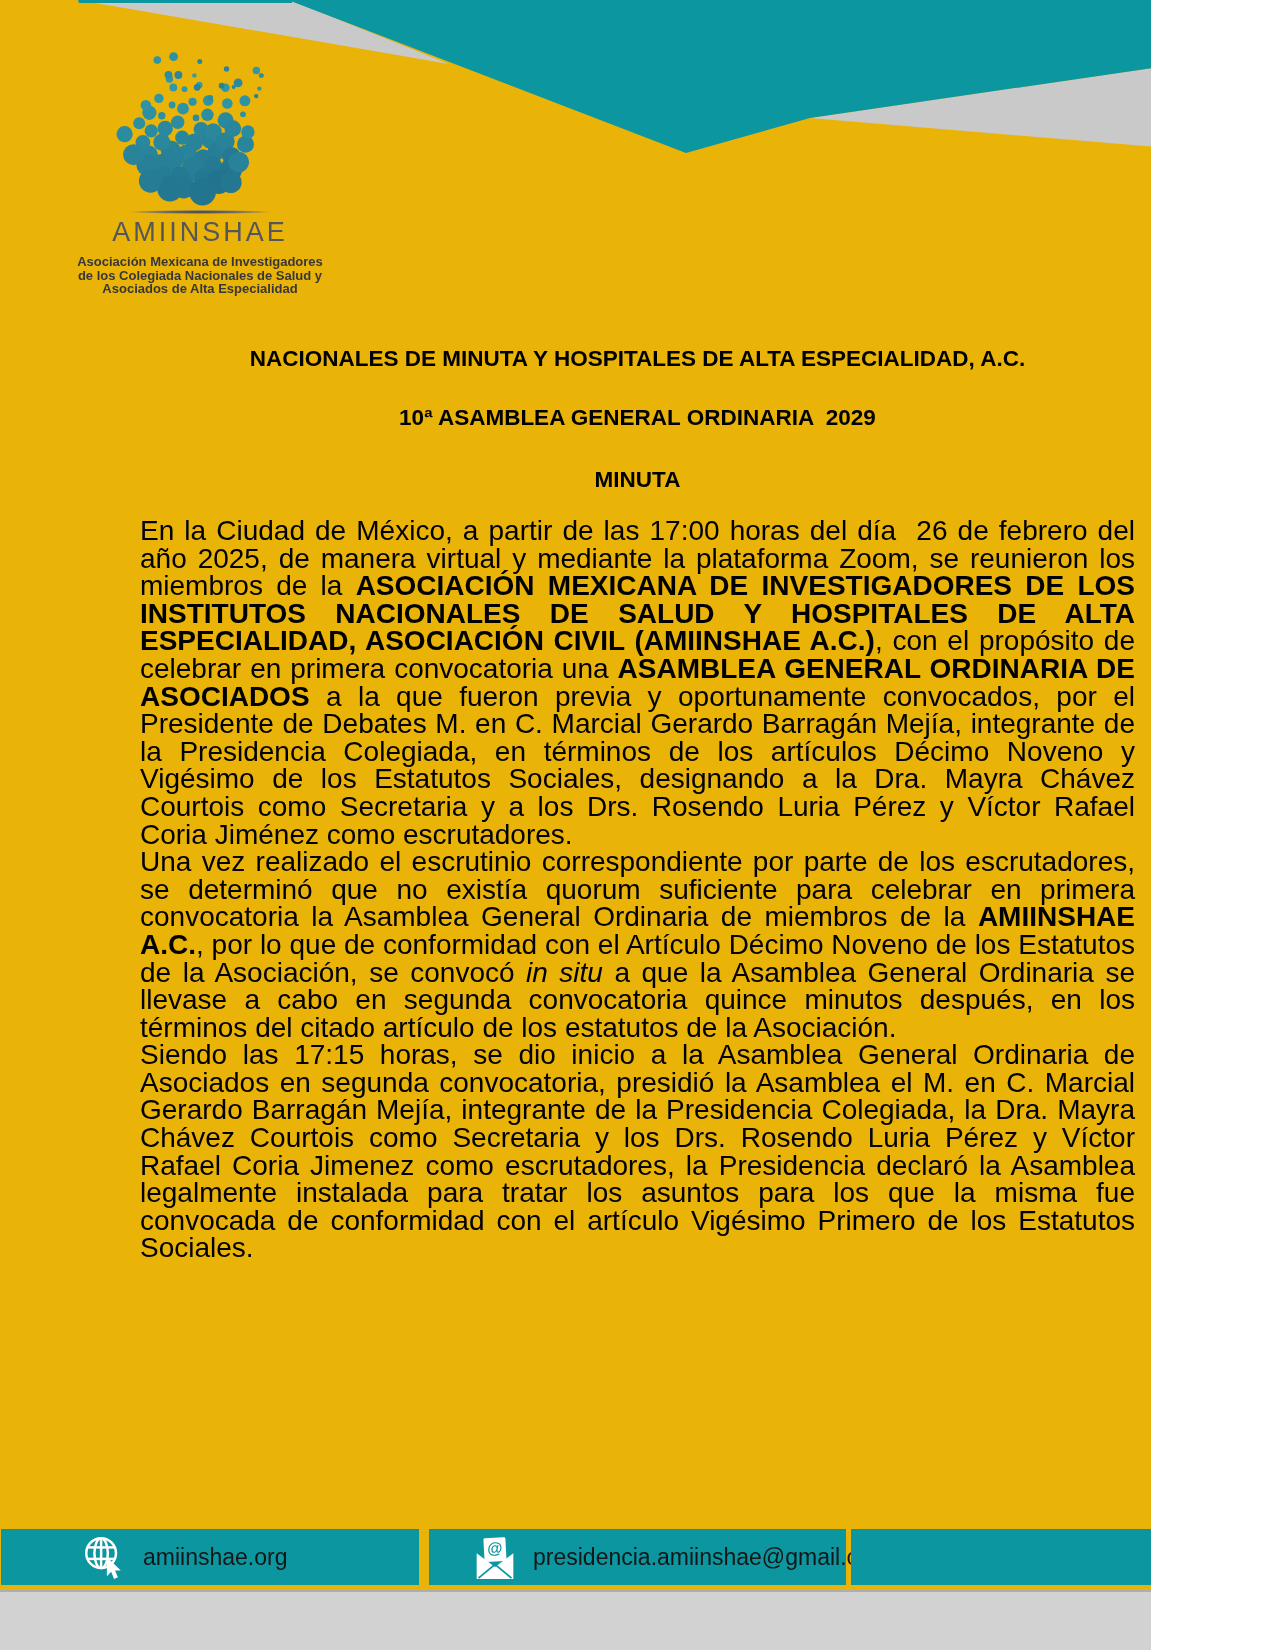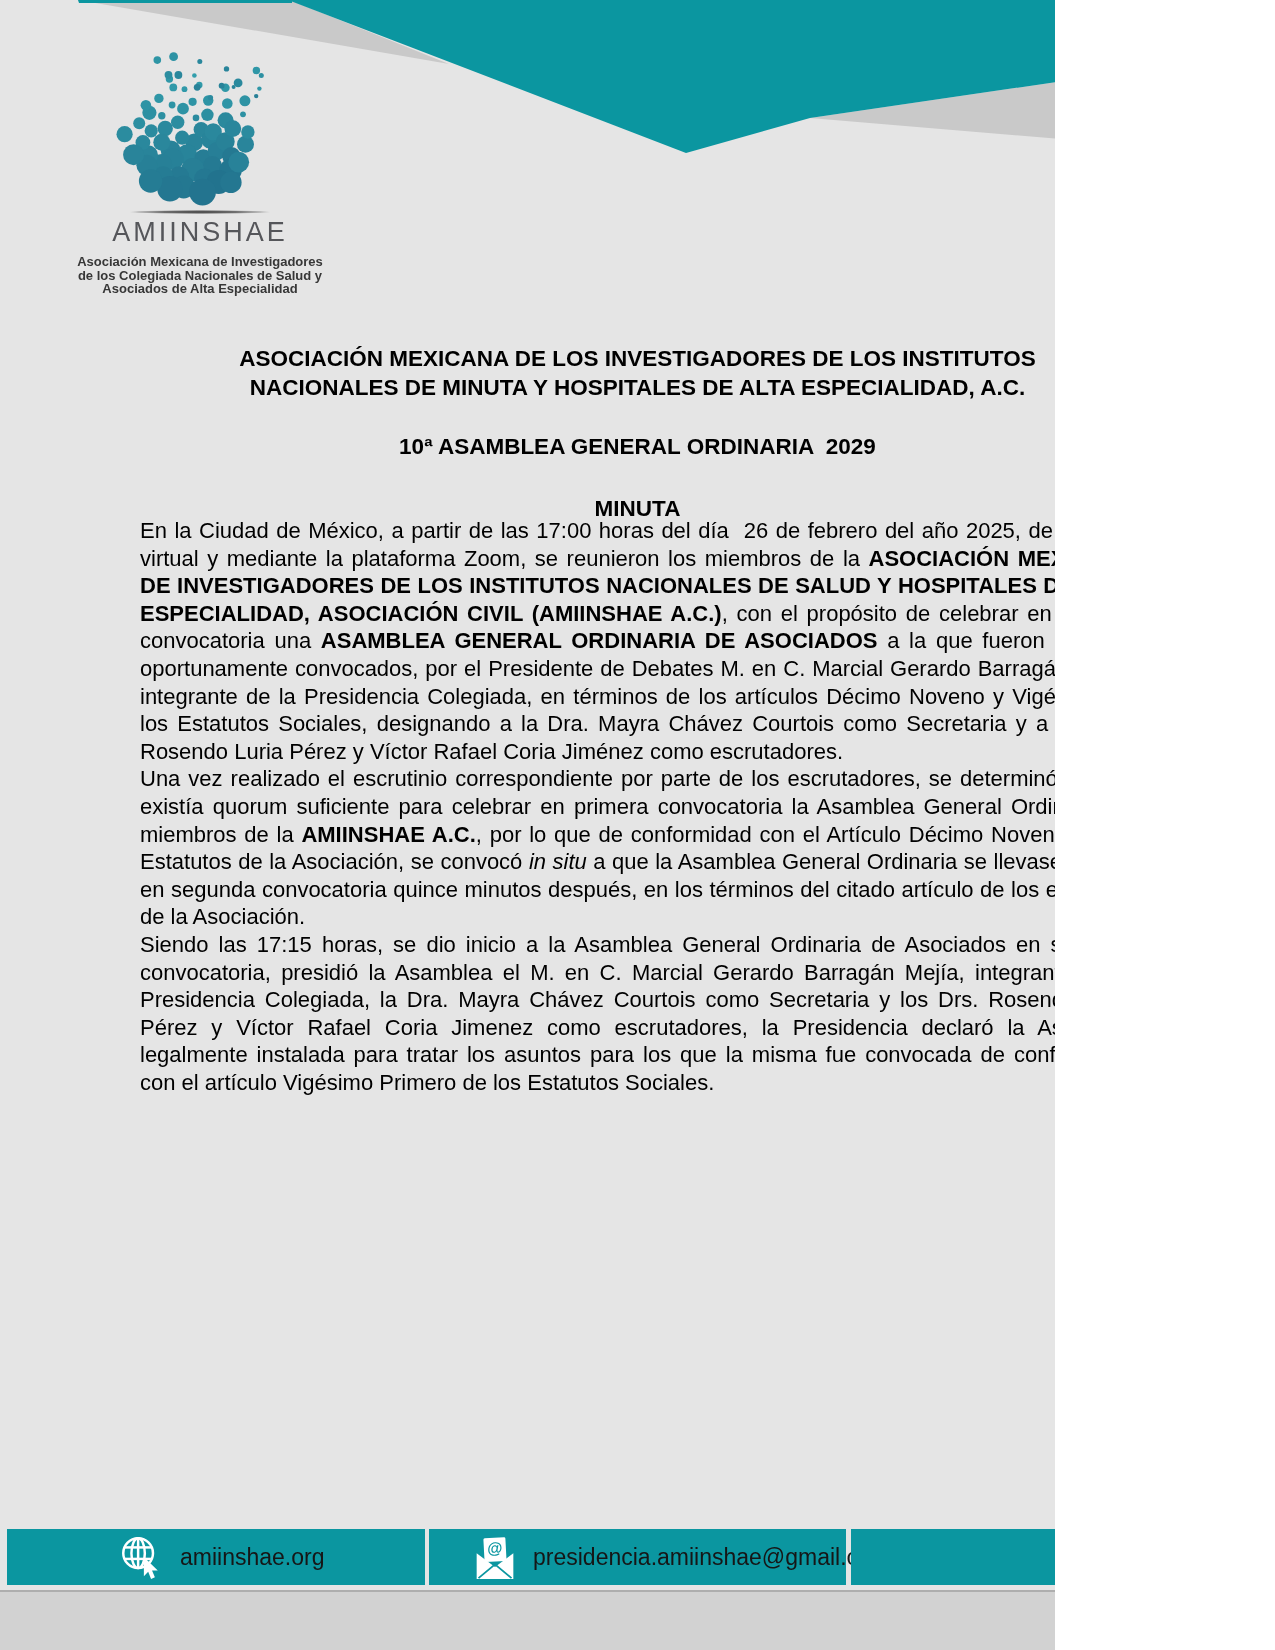--- a/index.html
+++ b/index.html
@@ -1,46 +1,46 @@
 <!DOCTYPE html>
 <html><head>
 <meta charset="utf-8">
 <style>
   * { margin:0; padding:0; box-sizing:border-box; }
   body { background:#ffffff; font-family:"Liberation Sans","DejaVu Sans",sans-serif; }
-  .page { position:relative; width:1055px; height:1650px; background:#e5e5e5; overflow:hidden; }
+  .page { position:relative; width:1151px; height:1650px; background:#eab308; overflow:hidden; }
 
   
   .header-deco { position:absolute; top:0; left:0; display:block; }
 
   
   .logo { position:absolute; left:60px; top:48px; width:280px; text-align:center; }
   .logo-dots { display:block; }
   .logo-shadow { width:140px; height:4px; margin:0 auto; border-radius:50%;
                  background:radial-gradient(ellipse at center, #3c3c3c 0%, #6f6f6f 40%, rgba(120,120,120,0) 75%); }
   .logo-name { font-size:27px; letter-spacing:3px; color:#55565a; margin-top:3px; font-weight:400; }
   .logo-tagline { margin-top:7px; font-size:13px; line-height:13.5px; font-weight:bold; color:#373737; }
 
   
   .title-block { position:absolute; left:140px; top:344px; width:995px; text-align:center;
                  font-weight:bold; font-size:22.5px; line-height:29px; color:#000; }
   .subtitle { margin-top:30px; white-space:pre-wrap; }
   .section-heading { margin-top:33px; }
 
   
   .body-block { position:absolute; left:140px; top:517px; width:995px;
-                font-size:22px; line-height:27.6px; color:#000; text-align:justify; }
+                font-size:28px; line-height:27.6px; color:#000; text-align:justify; }
   .body-block p { margin:0; white-space:pre-wrap; }
   .b { font-weight:bold; }
   .i { font-style:italic; }
   .closing { margin-top:112px; text-align:left; }
 
   
   .footer-block { position:absolute; top:1529px; height:56px; display:flex; align-items:center; }
-  .footer-block.f1 { left:7px; width:418px; padding-left:111px; }
+  .footer-block.f1 { left:1px; width:418px; padding-left:80px; }
   .footer-block.f2 { left:429px; width:417px; padding-left:44px; }
   .footer-block.f3 { left:851px; width:424px; }
   .footer-text { font-size:23px; color:#161616; margin-left:16px; white-space:nowrap; }
   .footer-icon { flex:0 0 auto; display:block; }
   .bottom-strip { position:absolute; left:0; top:1590px; width:1275px; height:60px;
                   border-top:2px solid #aeaeae; }
 </style>
 </head>
 <body>
 
@@ -133,21 +133,20 @@
     <div class="logo-shadow"></div>
     <div class="logo-name">AMIINSHAE</div>
     <div class="logo-tagline">
       <div>Asociación Mexicana de Investigadores</div>
       <div>de los Colegiada Nacionales de Salud y</div>
       <div>Asociados de Alta Especialidad</div>
     </div>
   </div>
 
   <div class="title-block">
-    <div>ASOCIACIÓN MEXICANA DE LOS INVESTIGADORES DE LOS INSTITUTOS</div>
     <div>NACIONALES DE MINUTA Y HOSPITALES DE ALTA ESPECIALIDAD, A.C.</div>
     <div class="subtitle">10ª ASAMBLEA GENERAL ORDINARIA  2029</div>
     <div class="section-heading">MINUTA</div>
   </div>
 
   <div class="body-block">
     <p><span>En la Ciudad de México, a partir de las 17:00 horas del día  26 de febrero del año 2025, de manera virtual y mediante la plataforma Zoom, se reunieron los miembros de la </span><span class="b">ASOCIACIÓN MEXICANA DE INVESTIGADORES DE LOS INSTITUTOS NACIONALES DE SALUD Y HOSPITALES DE ALTA ESPECIALIDAD, ASOCIACIÓN CIVIL (AMIINSHAE A.C.)</span><span>, con el propósito de celebrar en primera convocatoria una </span><span class="b">ASAMBLEA GENERAL ORDINARIA DE ASOCIADOS</span><span> a la que fueron previa y oportunamente convocados, por el Presidente de Debates M. en C. Marcial Gerardo Barragán Mejía, integrante de la Presidencia Colegiada, en términos de los artículos Décimo Noveno y Vigésimo de los Estatutos Sociales, designando a la Dra. Mayra Chávez Courtois como Secretaria y a los Drs. Rosendo Luria Pérez y Víctor Rafael Coria Jiménez como escrutadores.</span></p>
     <p><span>Una vez realizado el escrutinio correspondiente por parte de los escrutadores, se determinó que no existía quorum suficiente para celebrar en primera convocatoria la Asamblea General Ordinaria de miembros de la </span><span class="b">AMIINSHAE A.C.</span><span>, por lo que de conformidad con el Artículo Décimo Noveno de los Estatutos de la Asociación, se convocó </span><span class="i">in situ</span><span> a que la Asamblea General Ordinaria se llevase a cabo en segunda convocatoria quince minutos después, en los términos del citado artículo de los estatutos de la Asociación.</span></p>
     <p><span>Siendo las 17:15 horas, se dio inicio a la Asamblea General Ordinaria de Asociados en segunda convocatoria, presidió la Asamblea el M. en C. Marcial Gerardo Barragán Mejía, integrante de la Presidencia Colegiada, la Dra. Mayra Chávez Courtois como Secretaria y los Drs. Rosendo Luria Pérez y Víctor Rafael Coria Jimenez como escrutadores, la Presidencia declaró la Asamblea legalmente instalada para tratar los asuntos para los que la misma fue convocada de conformidad con el artículo Vigésimo Primero de los Estatutos Sociales.</span></p>
   </div>

